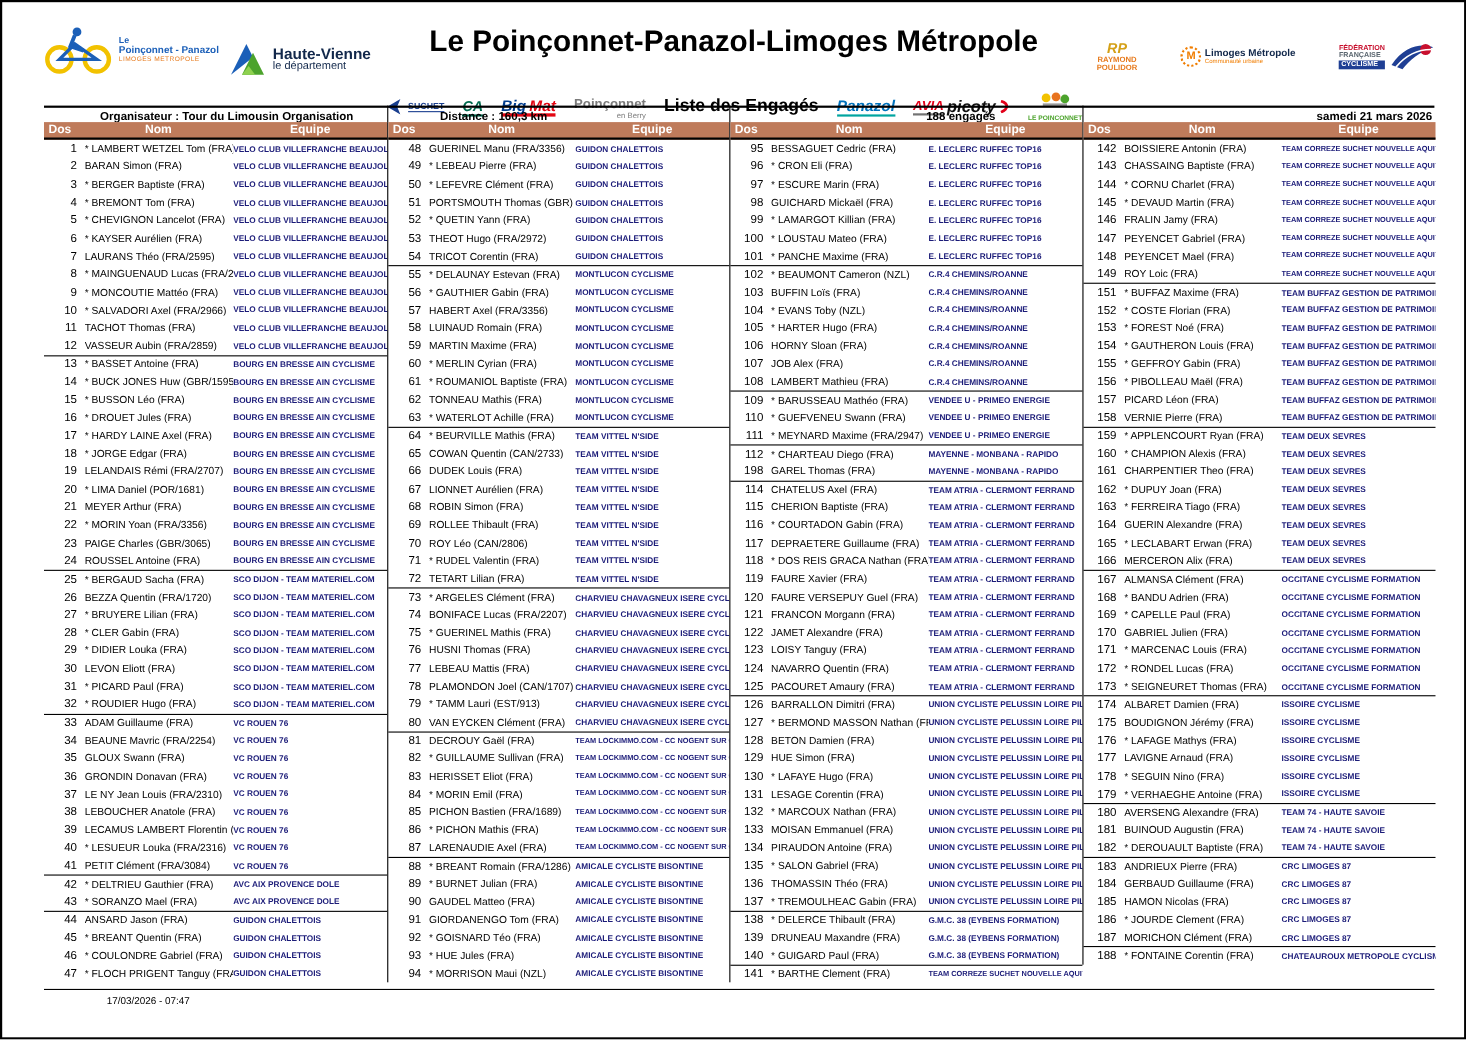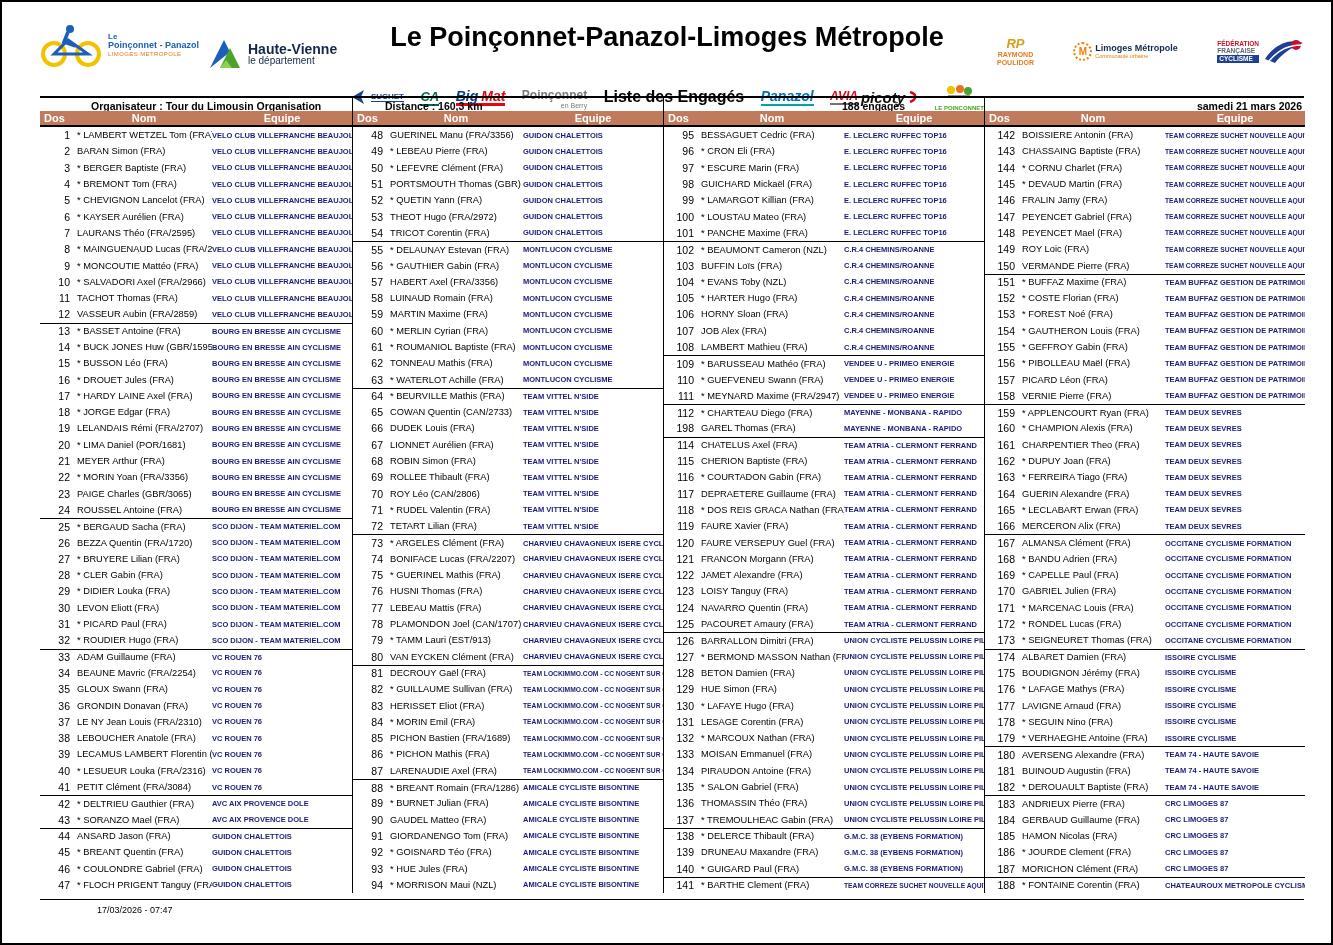--- a/index.html
+++ b/index.html
@@ -46,21 +46,21 @@
   .lm .t2{display:block;color:#f07d00;font-size:5.5px;line-height:1.2;}
   .ffc{display:flex;align-items:center;gap:4px;background:#fff;}
   .ffc .txt .f1{display:block;color:#c8102e;font-weight:bold;font-size:6.5px;line-height:1.15;}
   .ffc .txt .f2{display:block;color:#5b6770;font-weight:bold;font-size:6.5px;line-height:1.15;}
   .ffc .txt .f3{display:block;color:#fff;background:#1f3f94;font-weight:bold;font-size:6.5px;
                 padding:0 2px;line-height:1.3;}
 
   
   .info-row{left:38px;top:94px;width:1264px;height:13px;border-top:2px solid #000;}
   .info-row span{position:absolute;top:2px;font-size:10.5px;font-weight:bold;color:#000;white-space:nowrap;}
-  .inf-org{left:3px;margin-left:48px;} .inf-dist{left:345px;} .inf-eng{left:802px;} .inf-date{right:2px;}
+  .inf-org{left:3px;margin-left:48px;} .inf-dist{left:360px;} .inf-eng{left:802px;} .inf-date{right:2px;}
   .vline{position:absolute;top:94px;height:15px;width:0;border-left:1.5px solid #000;}
 
   
   .cols{left:38px;top:109px;width:1265px;display:flex;align-items:flex-start;}
   .col{box-sizing:border-box;}
   .col:nth-child(1){width:312px;} .col:nth-child(2){width:311px;border-left:1.5px solid #000;}
   .col:nth-child(3){width:321px;border-left:1.5px solid #000;}
   .col:nth-child(4){width:321px;border-left:1.5px solid #000;}
   .col-head{height:14px;background:var(--head-bg,#bf7b5b);border-bottom:2px solid #000;
             display:grid;grid-template-columns:36px 1fr 140px;align-items:center;
@@ -956,25 +956,20 @@
         <div class="row">
           <div class="dos">148</div>
           <div class="name">PEYENCET Mael (FRA)</div>
           <div class="team team-small">TEAM CORREZE SUCHET NOUVELLE AQUITAINE</div>
         </div>
         <div class="row">
           <div class="dos">149</div>
           <div class="name">ROY Loic (FRA)</div>
           <div class="team team-small">TEAM CORREZE SUCHET NOUVELLE AQUITAINE</div>
         </div>
-        <div class="row">
-          <div class="dos">150</div>
-          <div class="name">VERMANDE Pierre (FRA)</div>
-          <div class="team team-small">TEAM CORREZE SUCHET NOUVELLE AQUITAINE</div>
-        </div>
         <div class="row sep">
           <div class="dos">151</div>
           <div class="name">* BUFFAZ Maxime (FRA)</div>
           <div class="team">TEAM BUFFAZ GESTION DE PATRIMOINE</div>
         </div>
         <div class="row">
           <div class="dos">152</div>
           <div class="name">* COSTE Florian (FRA)</div>
           <div class="team">TEAM BUFFAZ GESTION DE PATRIMOINE</div>
         </div>

